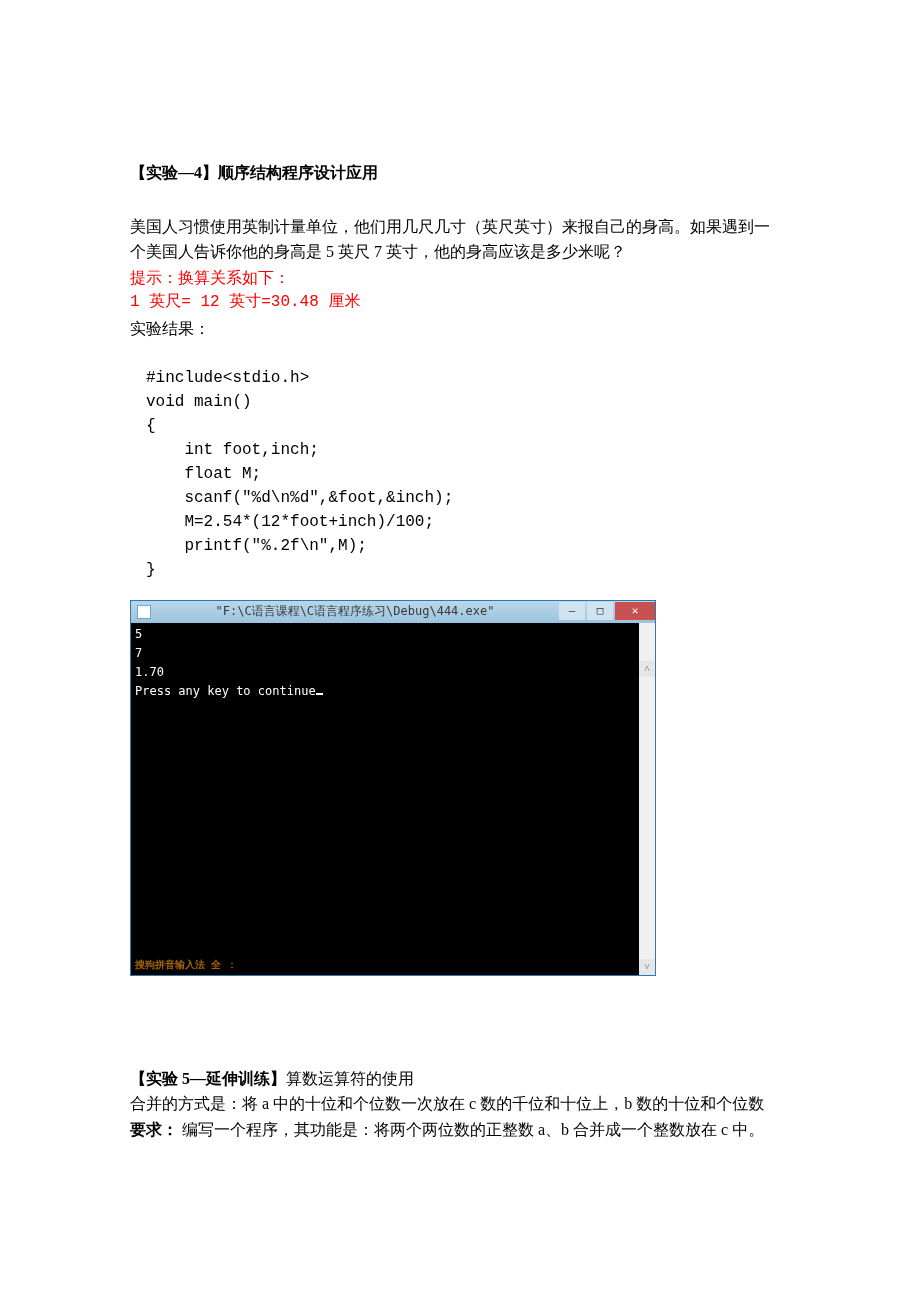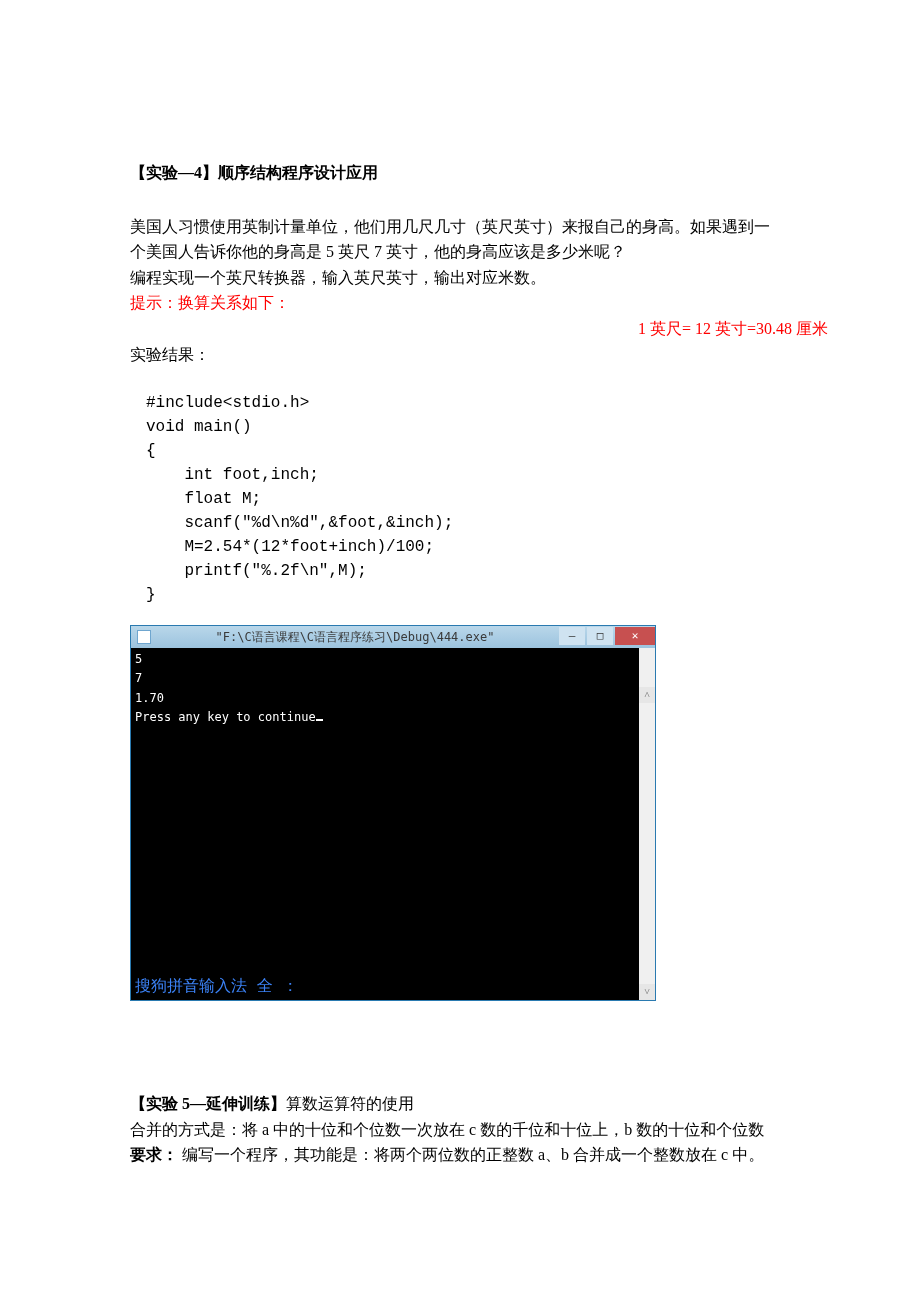--- a/index.html
+++ b/index.html
@@ -18,22 +18,22 @@
   .title-bold {
     font-weight: bold;
   }
   .para {
     margin: 0;
   }
   .gap-small { height: 8px; }
   .gap-med { height: 28px; }
   .red { color: #ff0000; }
   .formula {
-    text-align: right;
-    font-family: Liberation Serif, serif;
+    text-align: left;
+    font-family: Liberation Mono, monospace;
   }
   .code-block {
     font-family: "Courier New", monospace;
     white-space: pre;
     margin: 16px;
     line-height: 1.5;
   }
   .console-window {
     width: 524px;
     border: 1px solid #2a7ab0;
@@ -118,41 +118,41 @@
     justify-content: center;
   }
   .scroll-arrow.bottom {
     position: absolute;
     bottom: 0;
   }
   .ime-bar {
     position: absolute;
     left: 4px;
     bottom: 2px;
-    color: #3b82f6;
-    font-size: 16px;
+    color: #a16207;
+    font-size: 10px;
+    font-weight: bold;
   }
   .cursor {
     display: inline-block;
     width: 7px;
     border-bottom: 2px solid #ffffff;
   }
 </style>
 </head>
 <body>
 
 <div class="page">
 
   <p class="para title-bold">【实验—4】顺序结构程序设计应用</p>
 
   <div class="gap-med"></div>
 
   <p class="para">美国人习惯使用英制计量单位，他们用几尺几寸（英尺英寸）来报自己的身高。如果遇到一</p>
   <p class="para">个美国人告诉你他的身高是 5 英尺 7 英寸，他的身高应该是多少米呢？</p>
-  <p class="para">编程实现一个英尺转换器，输入英尺英寸，输出对应米数。</p>
   <p class="para red">提示：换算关系如下：</p>
   <p class="para red formula">1 英尺= 12 英寸=30.48 厘米</p>
   <p class="para">实验结果：</p>
 
   <div class="gap-small"></div>
 
   <pre class="code-block">#include&lt;stdio.h&gt;
 void main()
 {
     int foot,inch;

